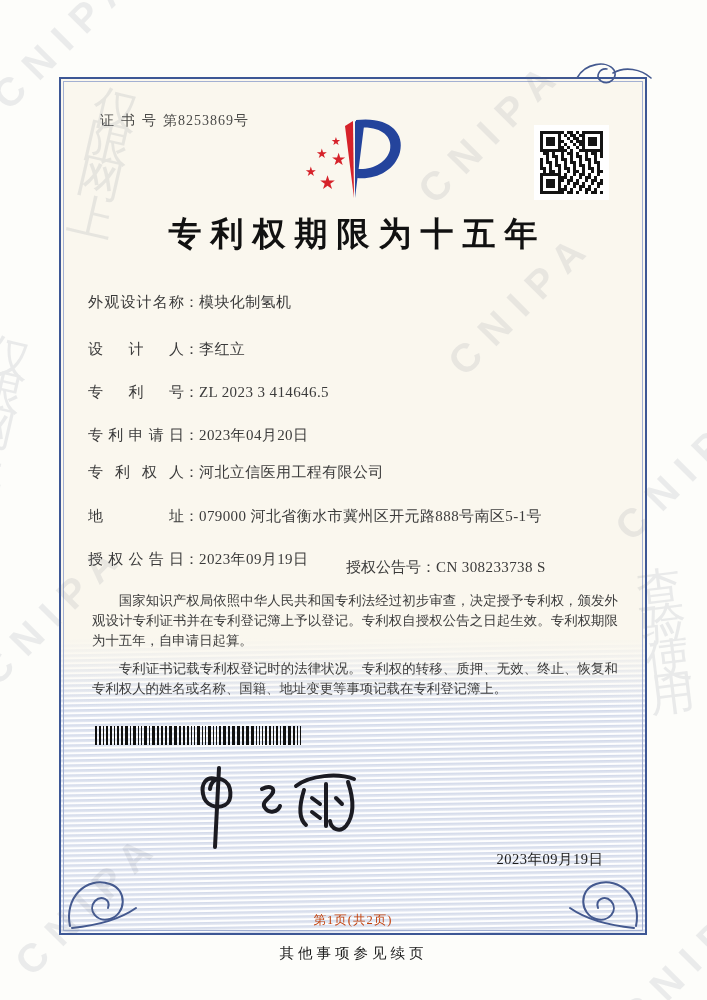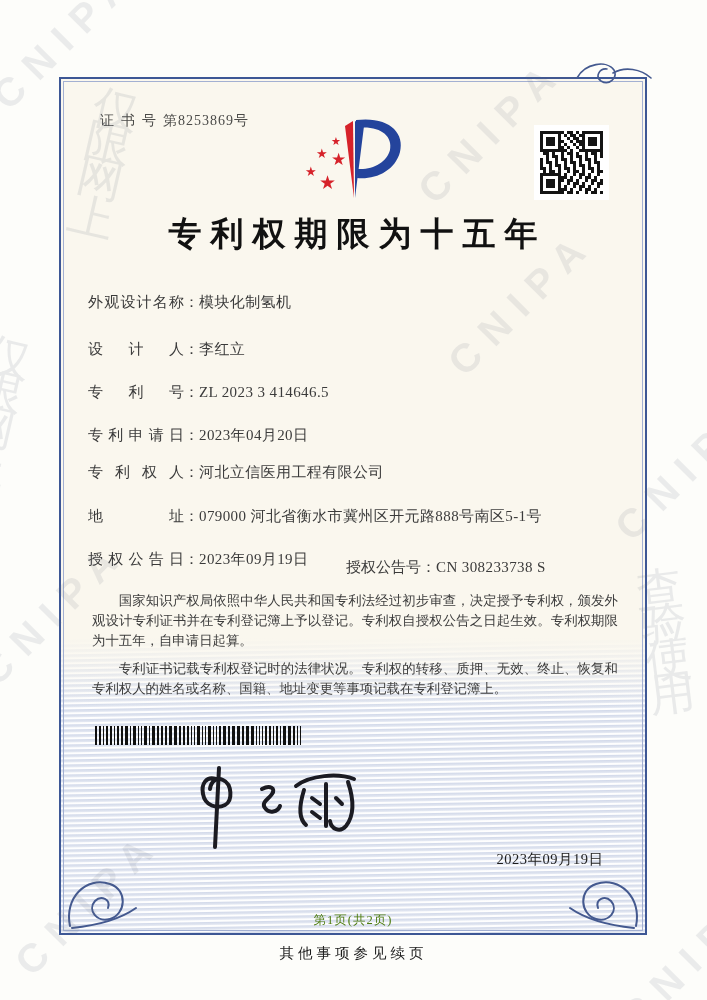--- a/index.html
+++ b/index.html
@@ -59,21 +59,21 @@
 
   
   .signer{position:absolute;left:95px;top:793px;z-index:20;font-size:15px;color:#222;letter-spacing:2px;}
   .signer div{margin-bottom:9px;}
   .sig{position:absolute;left:186px;top:763px;width:195px;height:95px;z-index:21;}
   .issue-date{position:absolute;left:455px;top:850px;width:190px;text-align:center;z-index:20;
               font-size:14.5px;color:#1d1d1d;letter-spacing:.5px;}
 
   
   .page-ind{position:absolute;left:59px;top:912px;width:588px;text-align:center;z-index:20;
-            font-size:12.5px;color:#4d7c0f;letter-spacing:1px;}
+            font-size:12.5px;color:#c2410c;letter-spacing:1px;}
   .cont-note{position:absolute;left:0;top:944px;width:707px;text-align:center;z-index:20;
              font-size:14.5px;color:#1c1c1c;letter-spacing:4px;}
 
   
   .orn{position:absolute;z-index:11;pointer-events:none;}
   .orn path{fill:none;stroke:#44598f;stroke-width:2;stroke-linecap:round;}
   .orn.small path{stroke-width:1.6;}
 </style>
 </head>
 <body>

